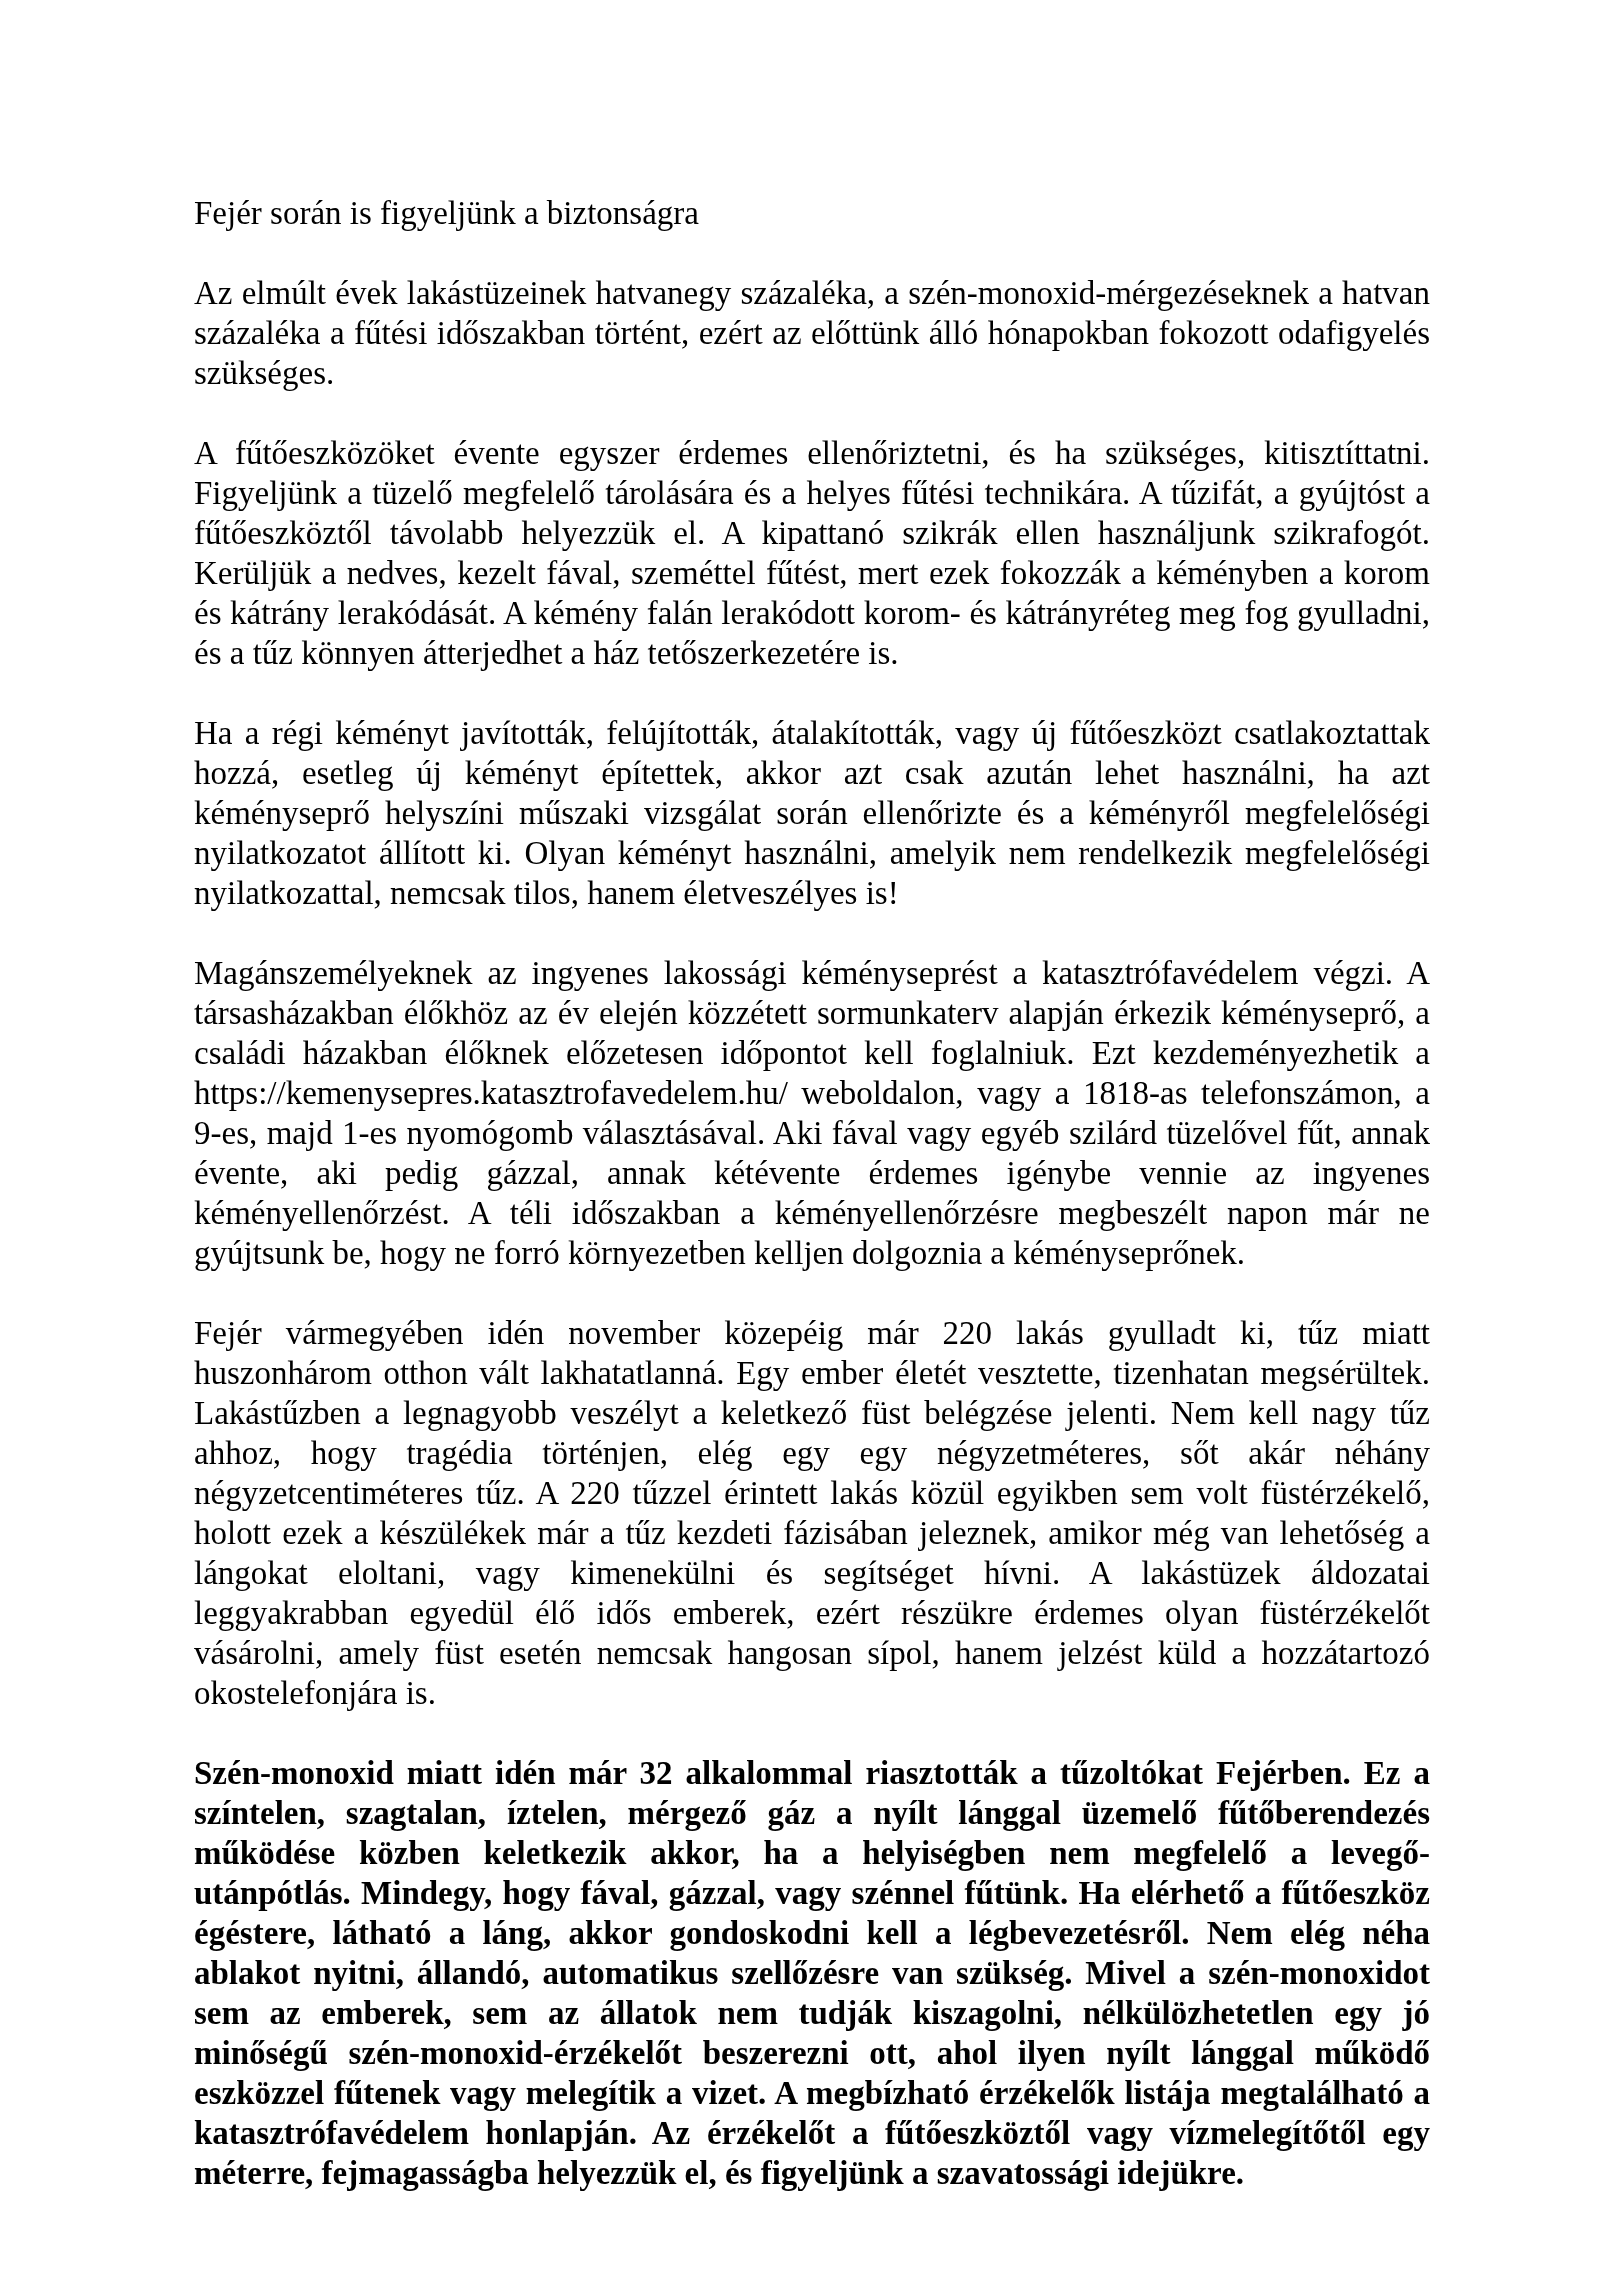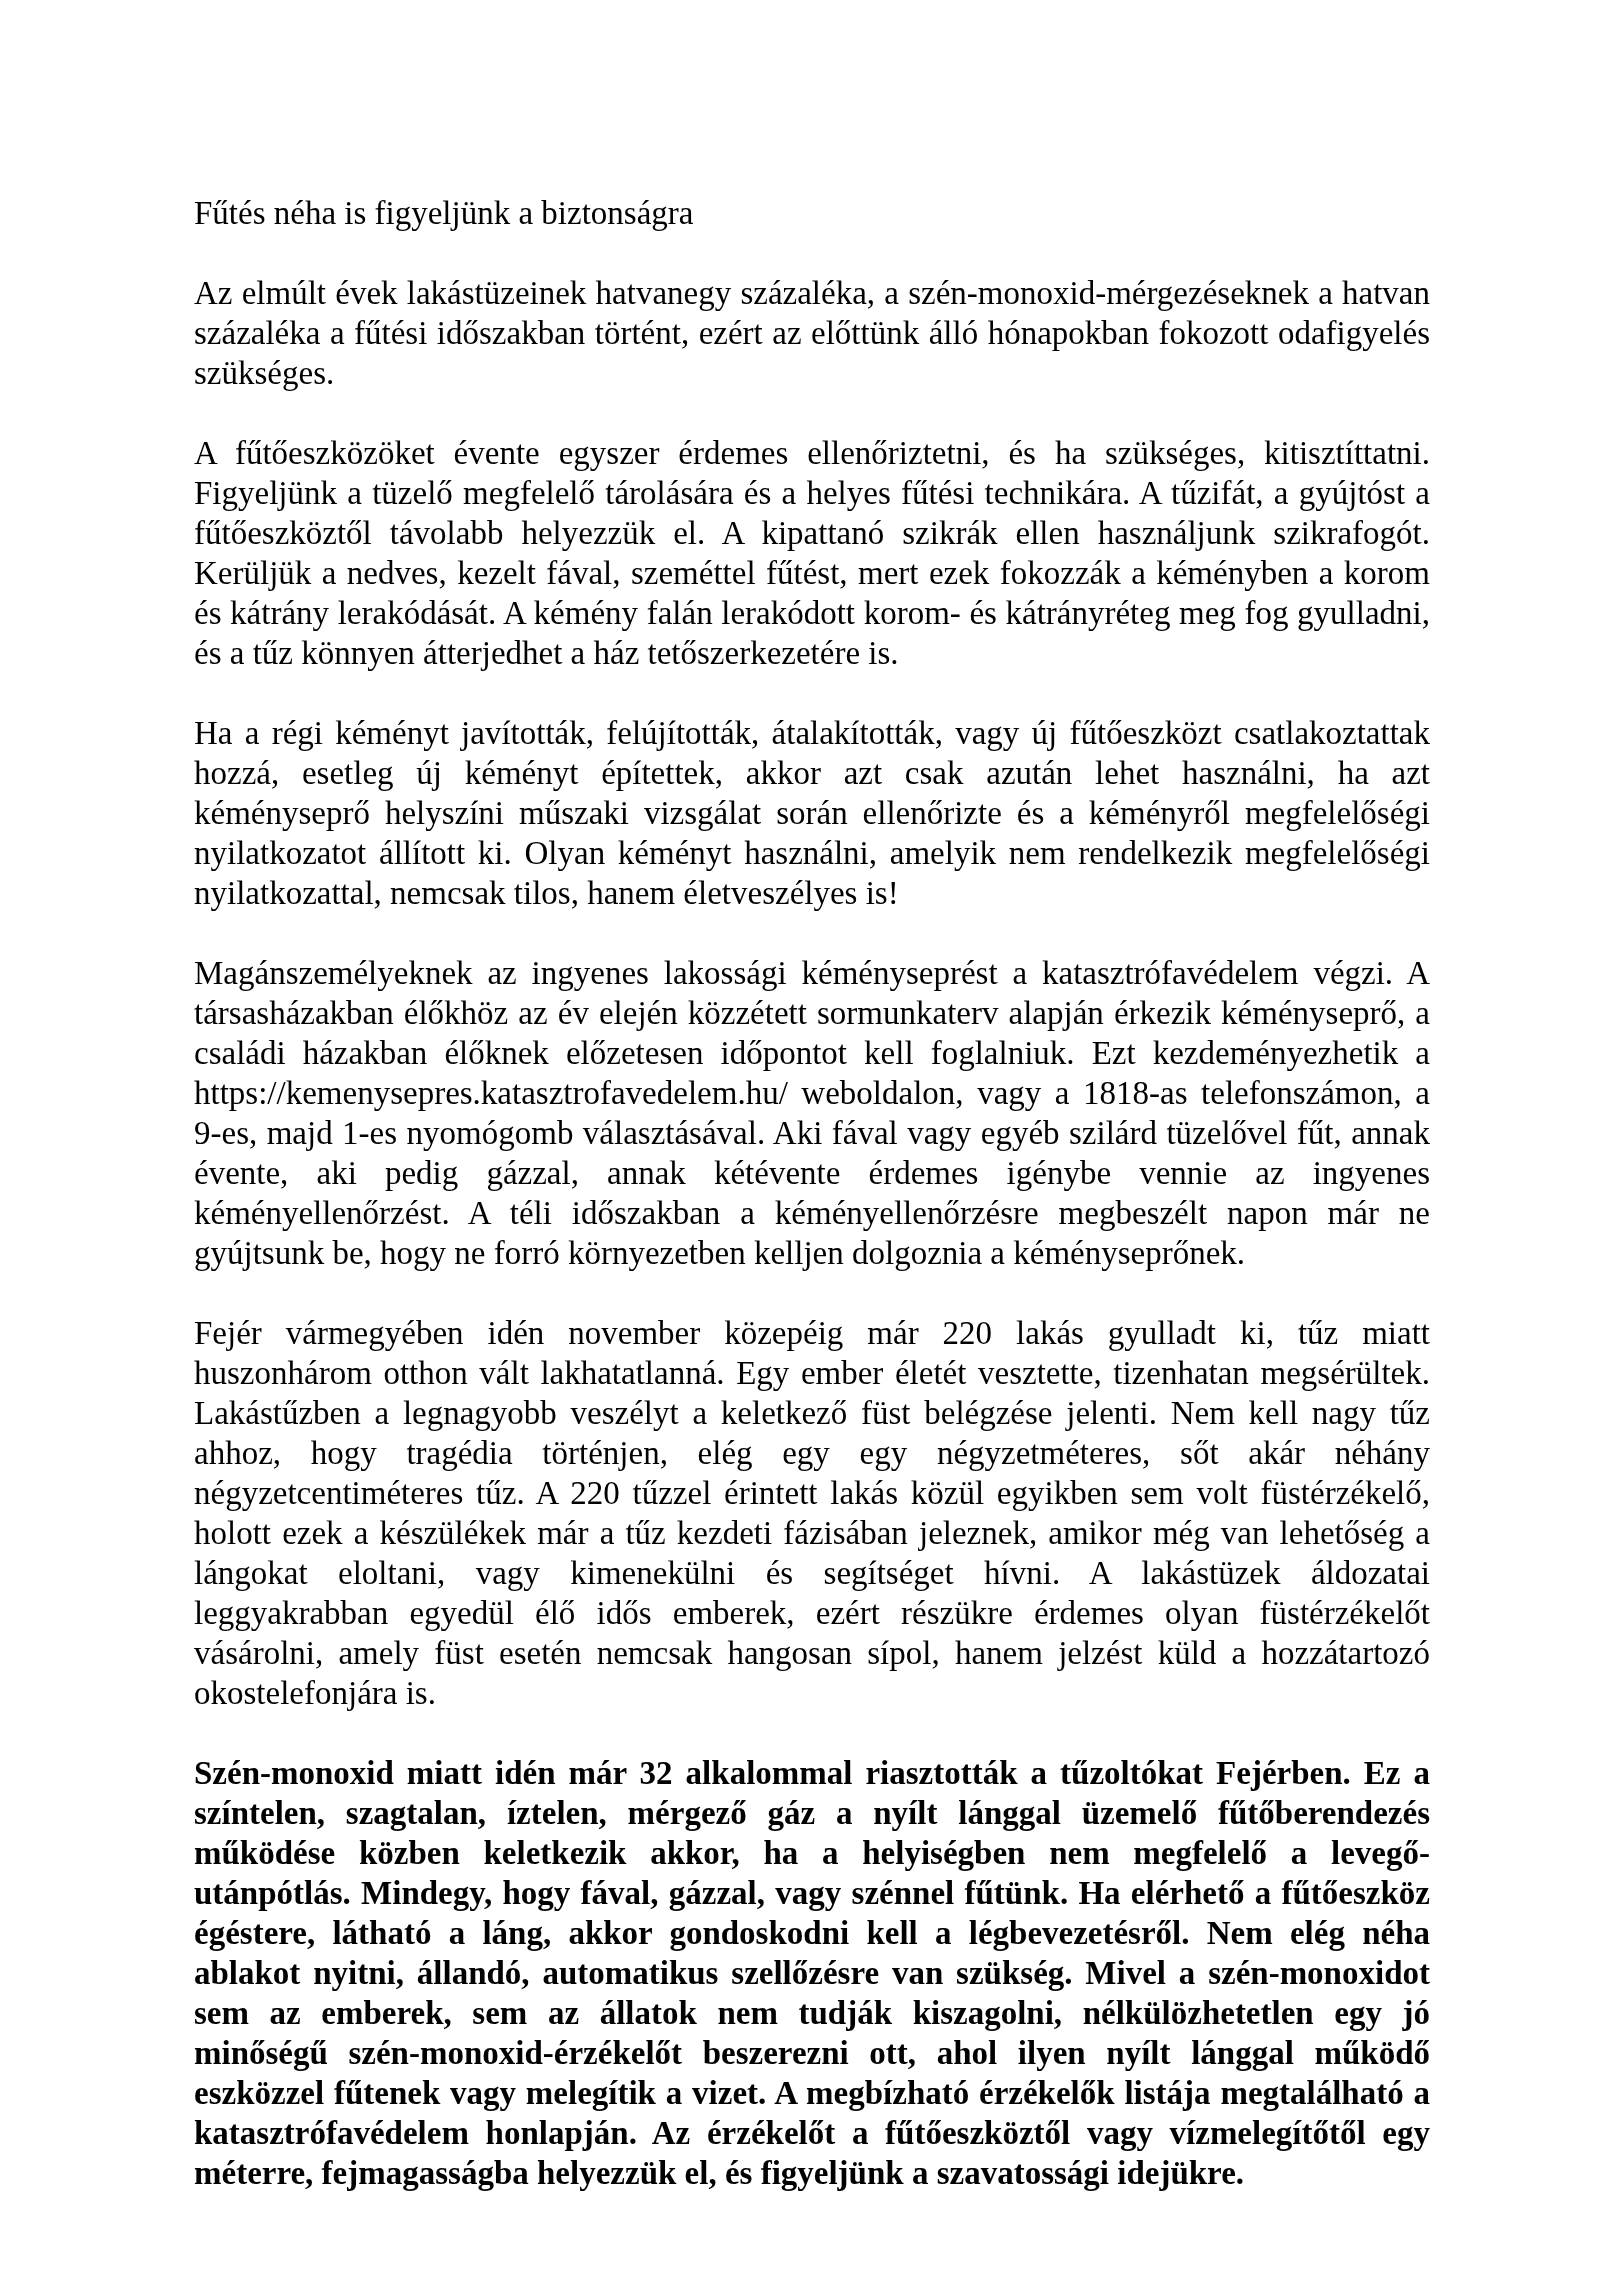--- a/index.html
+++ b/index.html
@@ -37,21 +37,21 @@
     }
     .paragraph.last {
       margin-bottom: 0;
       font-weight: bold;
     }
   </style>
 </head>
 <body>
 
 <div class="page">
-  <h1 class="doc-title">Fűtés néha is figyeljünk a biztonságra</h1>
+  <h1 class="doc-title">Fejér során is figyeljünk a biztonságra</h1>
   <p class="paragraph">Az elmúlt évek lakástüzeinek hatvanegy százaléka, a szén-monoxid-mérgezéseknek a hatvan százaléka a fűtési időszakban történt, ezért az előttünk álló hónapokban fokozott odafigyelés szükséges.</p>
   <p class="paragraph">A fűtőeszközöket évente egyszer érdemes ellenőriztetni, és ha szükséges, kitisztíttatni. Figyeljünk a tüzelő megfelelő tárolására és a helyes fűtési technikára. A tűzifát, a gyújtóst a fűtőeszköztől távolabb helyezzük el. A kipattanó szikrák ellen használjunk szikrafogót. Kerüljük a nedves, kezelt fával, szeméttel fűtést, mert ezek fokozzák a kéményben a korom és kátrány lerakódását. A kémény falán lerakódott korom- és kátrányréteg meg fog gyulladni, és a tűz könnyen átterjedhet a ház tetőszerkezetére is.</p>
   <p class="paragraph">Ha a régi kéményt javították, felújították, átalakították, vagy új fűtőeszközt csatlakoztattak hozzá, esetleg új kéményt építettek, akkor azt csak azután lehet használni, ha azt kéményseprő helyszíni műszaki vizsgálat során ellenőrizte és a kéményről megfelelőségi nyilatkozatot állított ki. Olyan kéményt használni, amelyik nem rendelkezik megfelelőségi nyilatkozattal, nemcsak tilos, hanem életveszélyes is!</p>
   <p class="paragraph">Magánszemélyeknek az ingyenes lakossági kéményseprést a katasztrófavédelem végzi. A társasházakban élőkhöz az év elején közzétett sormunkaterv alapján érkezik kéményseprő, a családi házakban élőknek előzetesen időpontot kell foglalniuk. Ezt kezdeményezhetik a https://kemenysepres.katasztrofavedelem.hu/ weboldalon, vagy a 1818-as telefonszámon, a 9-es, majd 1-es nyomógomb választásával.  Aki fával vagy egyéb szilárd tüzelővel fűt, annak évente, aki pedig gázzal, annak kétévente érdemes igénybe vennie az ingyenes kéményellenőrzést. A téli időszakban a kéményellenőrzésre megbeszélt napon már ne gyújtsunk be, hogy ne forró környezetben kelljen dolgoznia a kéményseprőnek.</p>
   <p class="paragraph">Fejér vármegyében idén november közepéig már 220 lakás gyulladt ki, tűz miatt huszonhárom otthon vált lakhatatlanná. Egy ember életét vesztette, tizenhatan megsérültek. Lakástűzben a legnagyobb veszélyt a keletkező füst belégzése jelenti. Nem kell nagy tűz ahhoz, hogy tragédia történjen, elég egy egy négyzetméteres, sőt akár néhány négyzetcentiméteres tűz. A 220 tűzzel érintett lakás közül egyikben sem volt füstérzékelő, holott ezek a készülékek már a tűz kezdeti fázisában jeleznek, amikor még van lehetőség a lángokat eloltani, vagy kimenekülni és segítséget hívni. A lakástüzek áldozatai leggyakrabban egyedül élő idős emberek, ezért részükre érdemes olyan füstérzékelőt vásárolni, amely füst esetén nemcsak hangosan sípol, hanem jelzést küld a hozzátartozó okostelefonjára is.</p>
   <p class="paragraph last">Szén-monoxid miatt idén már 32 alkalommal riasztották a tűzoltókat Fejérben. Ez a színtelen, szagtalan, íztelen, mérgező gáz a nyílt lánggal üzemelő fűtőberendezés működése közben keletkezik akkor, ha a helyiségben nem megfelelő a levegő-utánpótlás. Mindegy, hogy fával, gázzal, vagy szénnel fűtünk. Ha elérhető a fűtőeszköz égéstere, látható a láng, akkor gondoskodni kell a légbevezetésről. Nem elég néha ablakot nyitni, állandó, automatikus szellőzésre van szükség. Mivel a szén-monoxidot sem az emberek, sem az állatok nem tudják kiszagolni, nélkülözhetetlen egy jó minőségű szén-monoxid-érzékelőt beszerezni ott, ahol ilyen nyílt lánggal működő eszközzel fűtenek vagy melegítik a vizet. A megbízható érzékelők listája megtalálható a katasztrófavédelem honlapján. Az érzékelőt a fűtőeszköztől vagy vízmelegítőtől egy méterre, fejmagasságba helyezzük el, és figyeljünk a szavatossági idejükre.</p>
 </div>
 
 
 </body></html>

